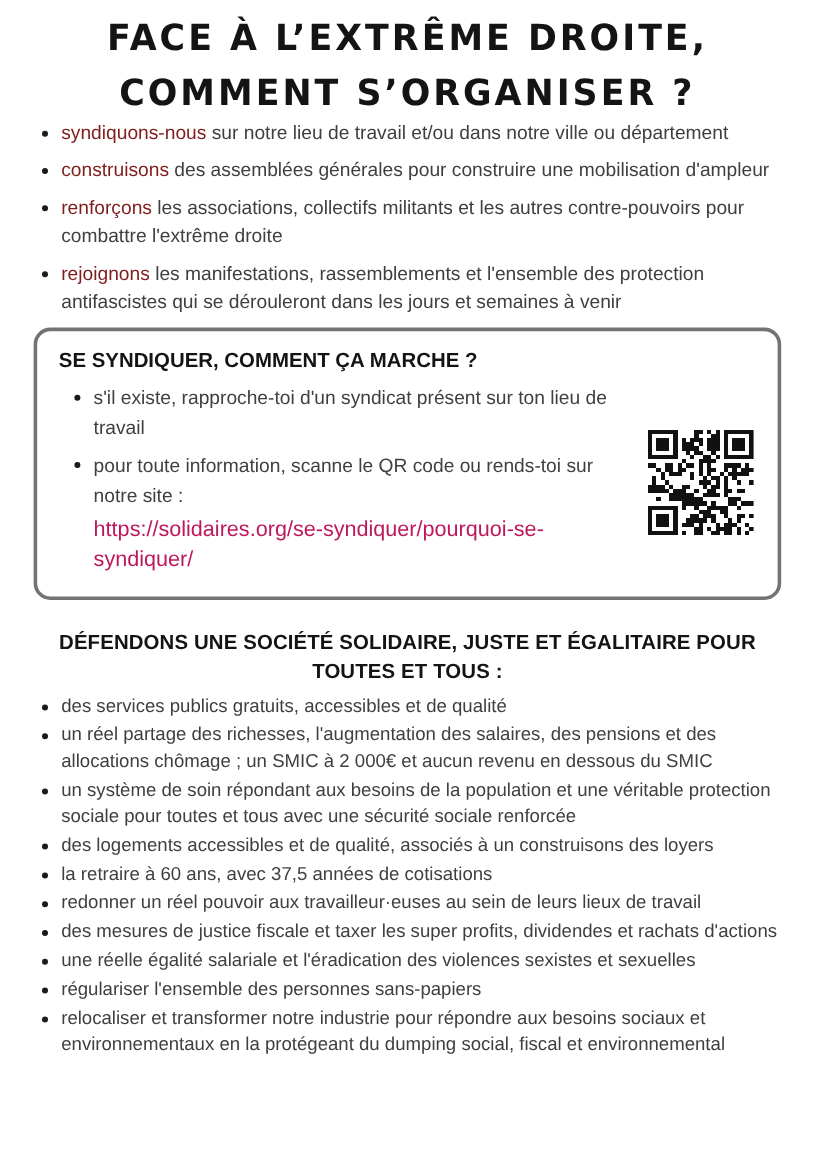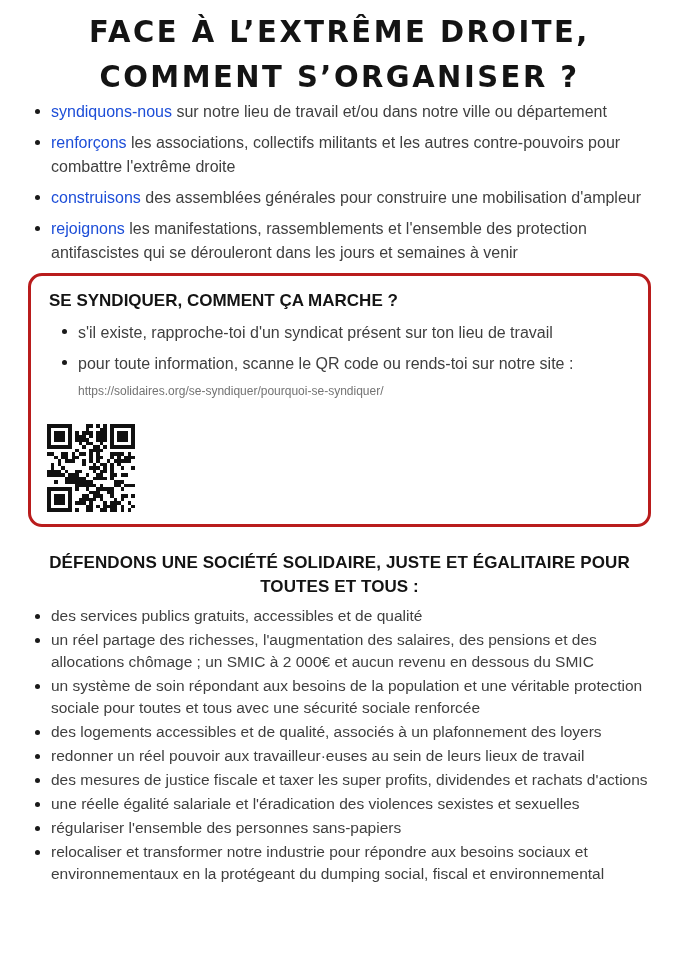--- a/index.html
+++ b/index.html
@@ -32,38 +32,38 @@
   ul.blist{list-style:none;margin:2px 0 0 0;padding:0;}
   ul.blist li{
     position:relative;padding-left:31px;
     font-size:16px;line-height:24px;
     margin-bottom:7px;
   }
   ul.blist li::before{
     content:"";position:absolute;left:15px;top:9px;
     width:5px;height:5px;border-radius:50%;background:#1a1a1a;
   }
-  .hl{color:#1d4ed8;}
+  .hl{color:#7f1d1d;}
 
   
   .pinkbox{
     margin:8px 8px 0 8px;
-    border:3px solid #b91c1c;border-radius:14px;
+    border:3px solid #737373;border-radius:14px;
     padding:12px 14px 12px 16px;
   }
   .pinkbox h2{
     margin:2px 0 6px 2px;
     font-size:17px;line-height:22px;font-weight:bold;color:#141414;
   }
-  .box-row{display:flex;gap:14px;align-items:flex-start;flex-direction:column;}
+  .box-row{display:flex;gap:14px;align-items:center;}
   .box-row ul.blist{flex:1;}
   .box-row ul.blist li{margin-bottom:6px;line-height:25px;}
   .box-link{
-    color:#737373;margin-top:3px;
-    font-size:12px;line-height:25px;
+    color:#be185d;margin-top:3px;
+    font-size:18px;line-height:25px;
   }
   .qr{flex:0 0 auto;margin-right:6px;}
 
   
   .sec2 h2.sec-heading{margin-top:24px;max-width:645px;text-align:center;}
   ul.blist.tight li{
     font-size:15.5px;line-height:22px;margin-bottom:2px;
   }
   ul.blist.tight li::before{top:9px;width:5px;height:5px;}
 </style>
@@ -73,22 +73,22 @@
 <div class="page">
 
   <div class="title">
     <div>FACE À L’EXTRÊME DROITE,</div>
     <div>COMMENT S’ORGANISER ?</div>
   </div>
 
   <section>
     <ul class="blist">
       <li><span class="hl">syndiquons-nous</span><span> sur notre lieu de travail et/ou dans notre ville ou département</span></li>
+      <li><span class="hl">construisons</span><span> des assemblées générales pour construire une mobilisation d'ampleur</span></li>
       <li><span class="hl">renforçons</span><span> les associations, collectifs militants et les autres contre-pouvoirs pour combattre l'extrême droite</span></li>
-      <li><span class="hl">construisons</span><span> des assemblées générales pour construire une mobilisation d'ampleur</span></li>
       <li><span class="hl">rejoignons</span><span> les manifestations, rassemblements et l'ensemble des protection antifascistes qui se dérouleront dans les jours et semaines à venir</span></li>
     </ul>
   </section>
 
   <section class="pinkbox">
     <h2>SE SYNDIQUER, COMMENT ÇA MARCHE ?</h2>
     <div class="box-row">
       <ul class="blist">
         <li>s'il existe, rapproche-toi d'un syndicat présent sur ton lieu de travail</li>
         <li>
@@ -102,21 +102,22 @@
       </svg>
     </div>
   </section>
 
   <section class="sec2">
     <h2 class="sec-heading">DÉFENDONS UNE SOCIÉTÉ SOLIDAIRE, JUSTE ET ÉGALITAIRE POUR TOUTES ET TOUS :</h2>
     <ul class="blist tight">
       <li>des services publics gratuits, accessibles et de qualité</li>
       <li>un réel partage des richesses, l'augmentation des salaires, des pensions et des allocations chômage ; un SMIC à 2 000€ et aucun revenu en dessous du SMIC</li>
       <li>un système de soin répondant aux besoins de la population et une véritable protection sociale pour toutes et tous avec une sécurité sociale renforcée</li>
-      <li>des logements accessibles et de qualité, associés à un plafonnement des loyers</li>
+      <li>des logements accessibles et de qualité, associés à un construisons des loyers</li>
+      <li>la retraire à 60 ans, avec 37,5 années de cotisations</li>
       <li>redonner un réel pouvoir aux travailleur·euses au sein de leurs lieux de travail</li>
       <li>des mesures de justice fiscale et taxer les super profits, dividendes et rachats d'actions</li>
       <li>une réelle égalité salariale et l'éradication des violences sexistes et sexuelles</li>
       <li>régulariser l'ensemble des personnes sans-papiers</li>
       <li>relocaliser et transformer notre industrie pour répondre aux besoins sociaux et environnementaux en la protégeant du dumping social, fiscal et environnemental</li>
 
     </ul>
   </section>
 
 </div>

